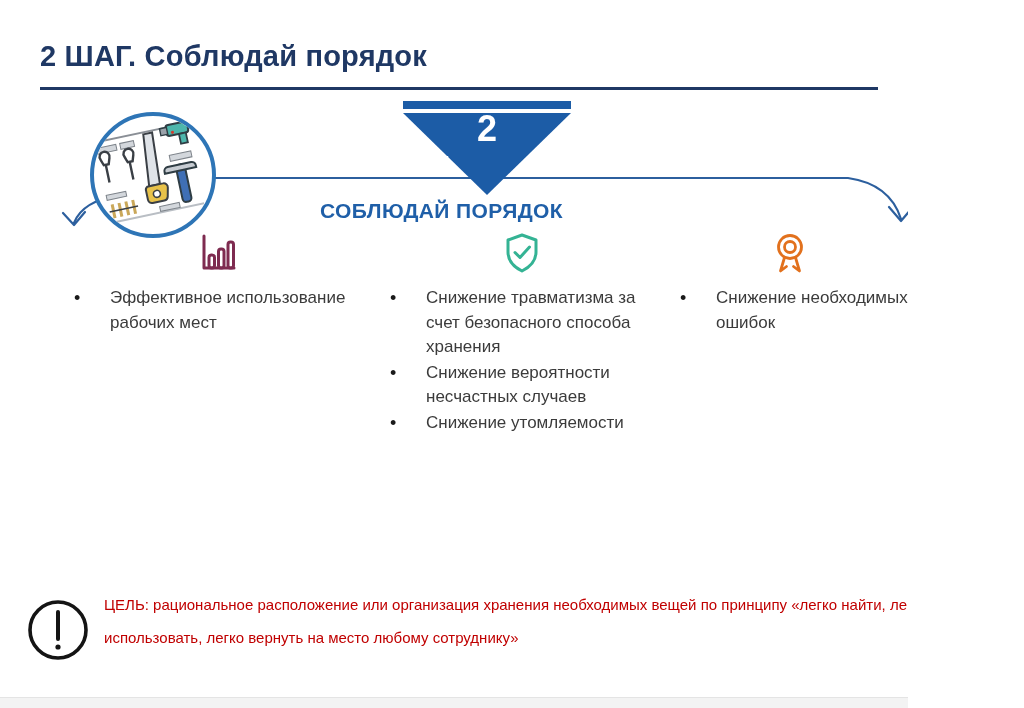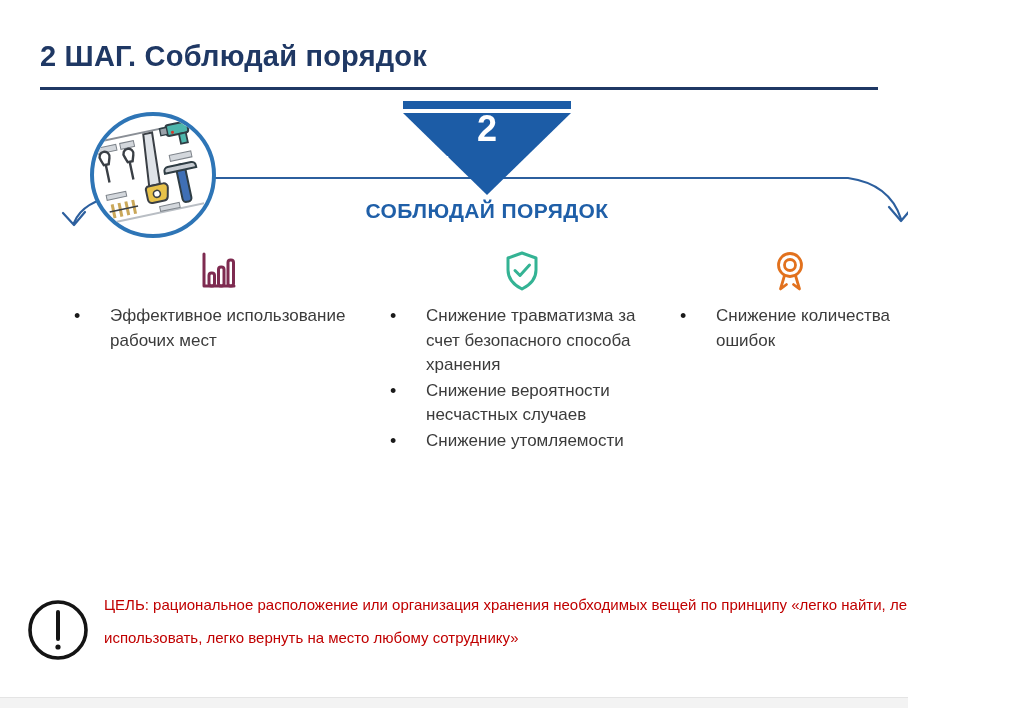--- a/index.html
+++ b/index.html
@@ -31,26 +31,26 @@
     position:absolute;left:0;top:0;width:0;height:0;
     border-left:84px solid transparent;border-right:84px solid transparent;
     border-top:82px solid #1C5CA6;
   }
   .step-num{position:absolute;left:0;top:-2px;width:100%;text-align:center;
     color:#fff;font-size:36px;font-weight:bold;line-height:1;}
   .step-word{position:absolute;left:0;top:40px;width:100%;text-align:left;
     color:#fff;font-size:19px;font-weight:bold;letter-spacing:1px;line-height:1;}
 
   .step-heading{
-    position:absolute;left:320px;top:199px;width:334px;text-align:center;
+    position:absolute;left:320px;top:199px;width:334px;
     font-size:21px;font-weight:bold;color:#1F5FA8;letter-spacing:0.4px;z-index:2;
   }
 
   
-  .col{position:absolute;top:248px;}
+  .col{position:absolute;top:230px;}
   .col1{left:62px;width:312px;}
   .col2{left:378px;width:288px;}
   .col3{left:668px;width:244px;}
   .col-icon{text-align:center;height:50px;}
   .col ul{list-style:none;margin:6px 0 0 0;padding:0;}
   .col li{
     position:relative;padding-left:48px;margin:0 0 1px 0;
     font-size:17px;line-height:24.5px;color:#3B3B3B;
   }
   .col li::before{
@@ -169,21 +169,21 @@
       <svg width="46" height="46" viewBox="0 0 46 46">
         <g fill="none" stroke="#E2711D" stroke-width="2.8" stroke-linecap="round" stroke-linejoin="round">
           <circle cx="23" cy="17" r="11.5"></circle>
           <circle cx="23" cy="17" r="5.5"></circle>
           <path d="M17.5,27.5 L13.5,41 L19.5,36.5"></path>
           <path d="M28.5,27.5 L32.5,41 L26.5,36.5"></path>
         </g>
       </svg>
     </div>
     <ul>
-        <li>Снижение количества ошибок</li>
+        <li>Снижение необходимых ошибок</li>
       </ul>
   </div>
 
   <svg class="goal-icon" width="64" height="64" viewBox="0 0 64 64">
     <circle cx="32" cy="32" r="28" fill="none" stroke="#141414" stroke-width="3.6"></circle>
     <line x1="32" y1="14" x2="32" y2="41" stroke="#141414" stroke-width="4" stroke-linecap="round"></line>
     <circle cx="32" cy="49" r="2.6" fill="#141414"></circle>
   </svg>
   <p class="goal-text">ЦЕЛЬ: рациональное расположение или организация хранения необходимых вещей по принципу «легко найти, легко использовать, легко вернуть на место любому сотруднику»</p>
 

